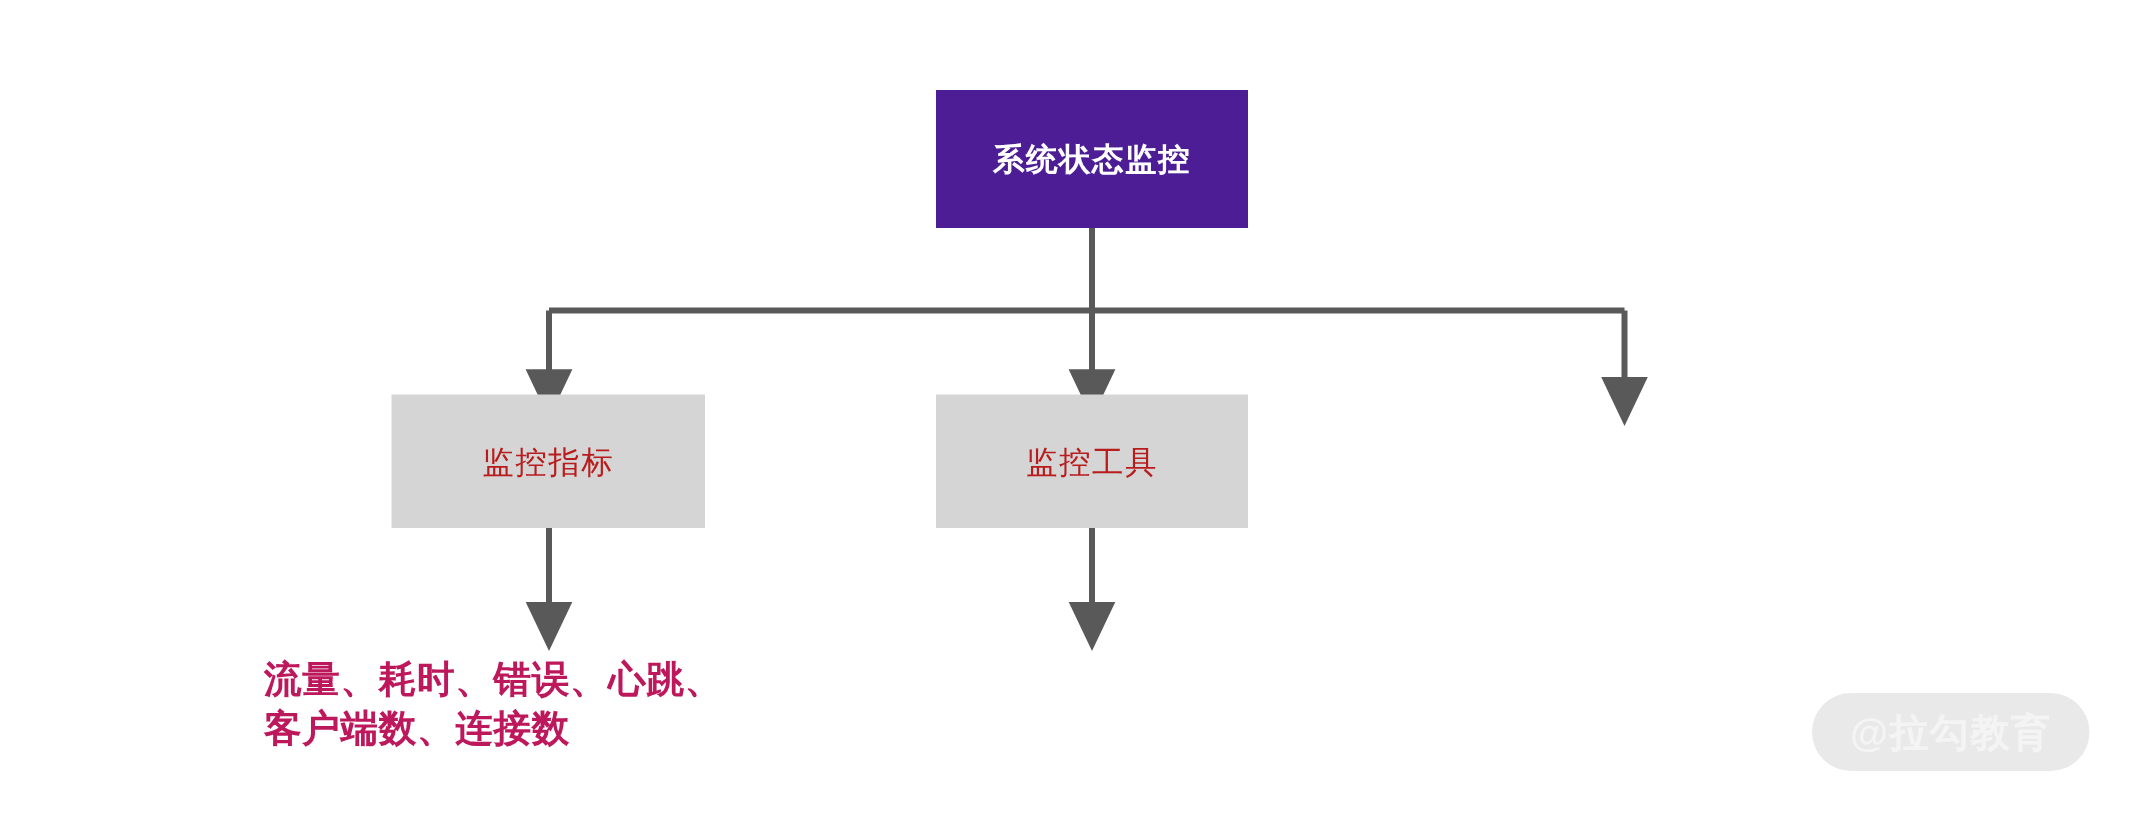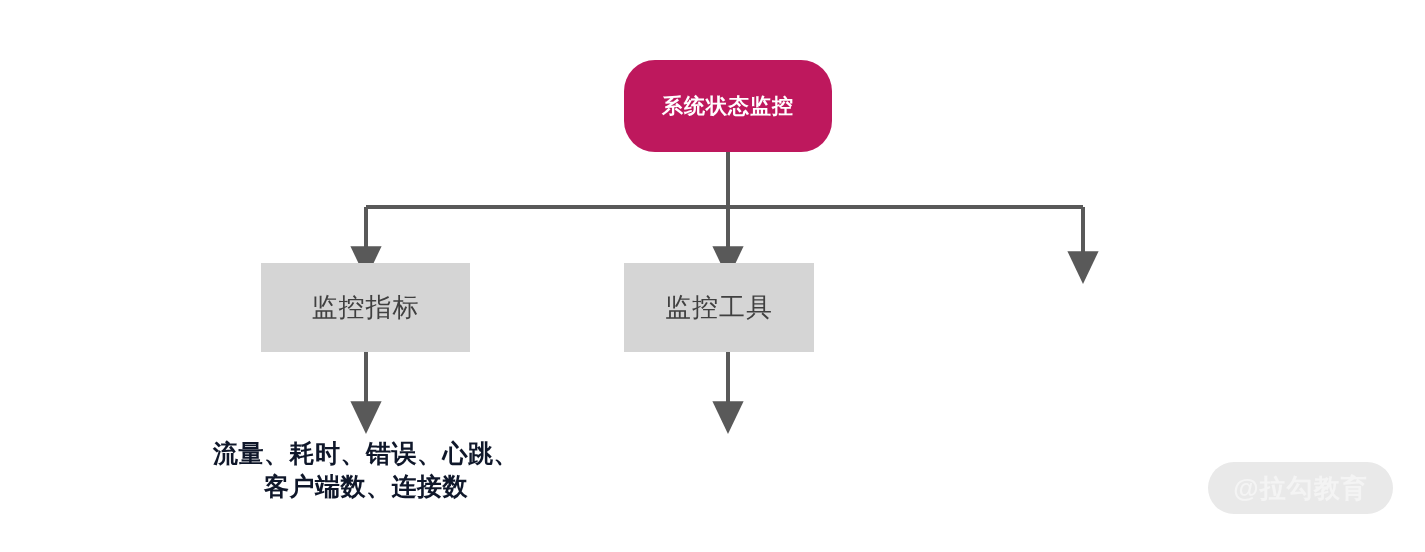--- a/index.html
+++ b/index.html
@@ -31,46 +31,44 @@
     align-items: center;
     justify-content: center;
     box-sizing: border-box;
     text-align: center;
   }
   .node-root {
     left: 624px;
     top: 60px;
     width: 208px;
     height: 92px;
-    background: #be185d;
-    border-radius: 31px;
+    background: #4c1d95;
   }
   .node-root .node-label {
     color: #ffffff;
     font-size: 21px;
     font-weight: bold;
     letter-spacing: 1px;
   }
   .node-branch {
     background: #d5d5d5;
   }
   .node-branch .node-label {
-    color: #404040;
-    font-size: 26px;
+    color: #b91c1c;
+    font-size: 21px;
     font-weight: normal;
     letter-spacing: 1px;
   }
   #node-metrics  { left: 261px; top: 263px; width: 209px; height: 89px; }
-  #node-tools    { left: 624px; top: 263px; width: 190px; height: 89px; }
+  #node-tools    { left: 624px; top: 263px; width: 208px; height: 89px; }
   #node-alerting { left: 977px; top: 268px; width: 211px; height: 84px; }
 
   .caption {
     position: absolute;
-    text-align: center;
-    color: #0f172a;
+    color: #be185d;
     line-height: 1.32;
     white-space: pre-line;
   }
   #caption-metrics {
     left: 176px;
     top: 437px;
     width: 380px;
     font-size: 25px;
     font-weight: bold;
     letter-spacing: 0.5px;

